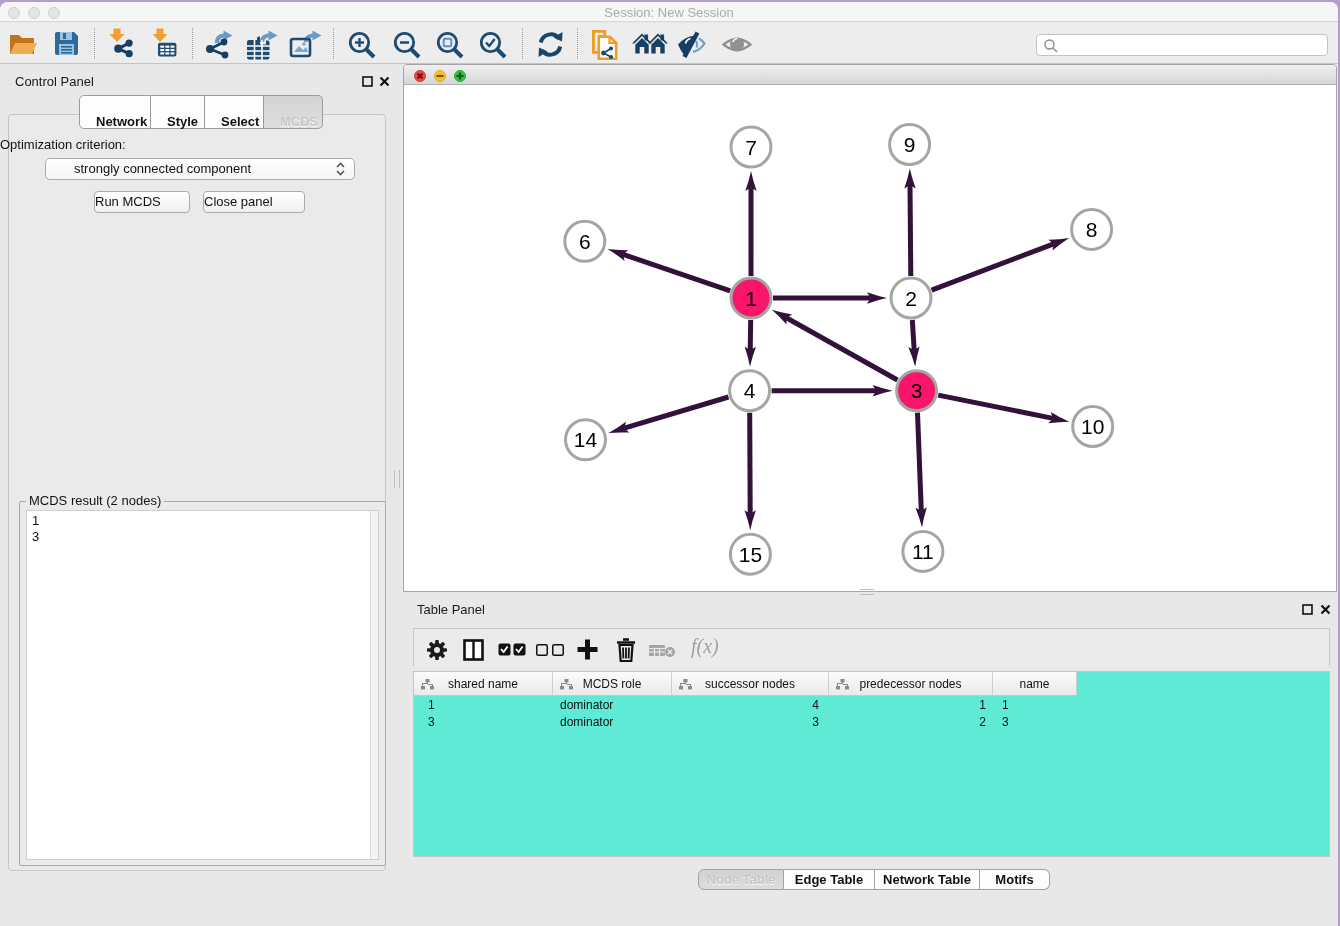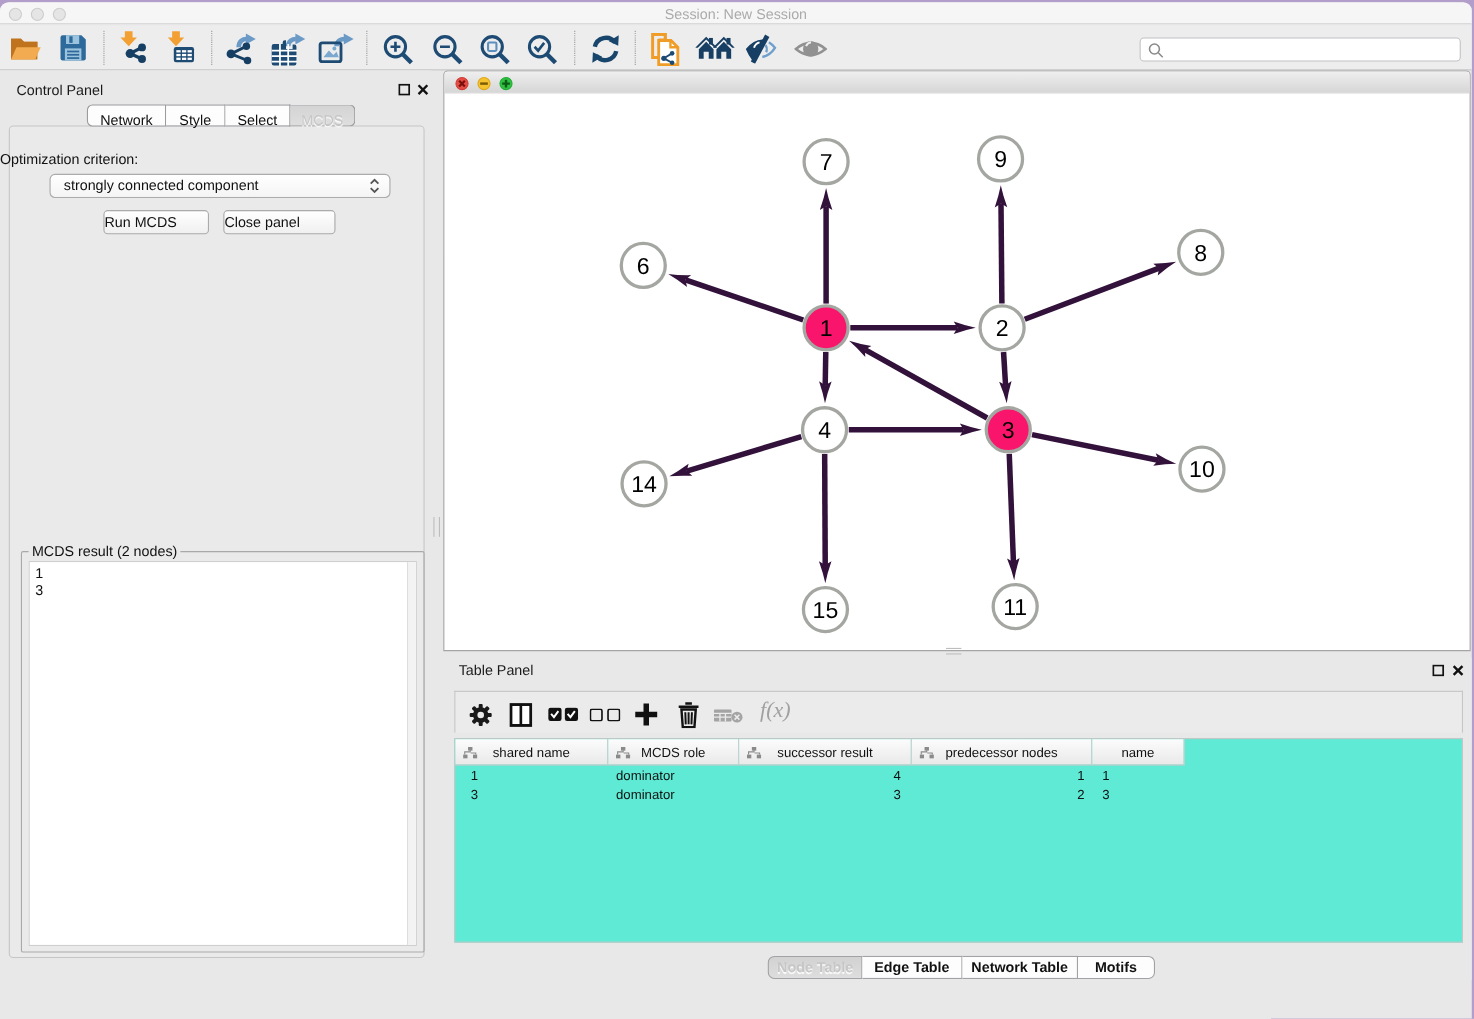--- a/index.html
+++ b/index.html
@@ -9,26 +9,26 @@
 #toolbar{position:absolute;top:21px;left:0;right:0;height:41px;background:#ededed;border-bottom:1px solid #c3c3c3}
 .sep{position:absolute;top:5px;height:31px;width:1px;border-left:1px dotted #9a9a9a}
 .ticon{position:absolute;top:7px}
 #search{position:absolute;left:1036px;top:11px;width:292px;height:22px;background:#fff;border:1px solid #c2c2c6;border-radius:4px}
 
 #cpanel{position:absolute;top:62px;left:0;width:392px;height:827px;background:#e8e8e8}
 #cp-title{position:absolute;left:15px;top:10px;font-size:13px;color:#1a1a1a}
 .pbtn{position:absolute;top:9px;font-size:13px;color:#111}
 #cp-frame{position:absolute;left:8px;top:50px;width:378px;height:757px;border:1px solid #c6c6c6;border-radius:4px;background:#eaeaea}
 .tabbar{position:absolute;display:flex;height:20px}
-.tab{height:20px;line-height:19px;text-align:center;font-size:13px;font-weight:400;color:#111;background:#fdfdfd;border:1px solid #9c9ca0;border-left:none;padding:4px}
+.tab{height:20px;line-height:19px;text-align:center;font-size:13px;font-weight:700;color:#111;background:#fdfdfd;border:1px solid #9c9ca0;border-left:none;padding:16px}
 .tab.first{border-left:1px solid #9c9ca0;border-radius:5px 0 0 5px}
 .tab.last{border-radius:0 5px 5px 0}
 .tab.sel{background:linear-gradient(#d4d4d4,#dedede);color:#c6c6c6;text-shadow:0 1px 1px #ffffff}
 #opt-label{position:absolute;left:0;width:392px;top:73px;text-align:left;font-size:13px;color:#111}
-#opt-select{position:absolute;left:45px;top:94px;width:310px;height:22px;background:linear-gradient(#ffffff,#f4f4f4);border:1px solid #ababab;border-radius:5px;font-size:13px;line-height:20px;padding-left:12px;color:#111}
+#opt-select{position:absolute;left:45px;top:94px;width:310px;height:22px;background:linear-gradient(#ffffff,#f4f4f4);border:1px solid #ababab;border-radius:5px;font-size:13px;line-height:20px;padding-left:28px;color:#111}
 .btn{position:absolute;top:127px;height:22px;background:linear-gradient(#ffffff,#f0f0f0);border:1px solid #ababab;border-radius:4px;font-size:13px;line-height:20px;text-align:left;color:#111}
 #fieldset{position:absolute;left:19px;top:437px;width:367px;height:365px}
 #fs-legend{position:absolute;left:7px;top:-8px;background:#eaeaea;padding:0 3px;font-size:13px;color:#111}
 #fs-border{position:absolute;inset:0;border:1px solid #a9a9a9;border-radius:2px}
 #fs-white{position:absolute;left:7px;top:9px;right:7px;bottom:6px;background:#fff;border:1px solid #cfcfcf;font-size:13px;padding:2px 0 0 5px;line-height:16px;color:#111}
 #fs-scroll{position:absolute;right:8px;top:10px;bottom:7px;width:8px;background:#f3f3f3;border-left:1px solid #ddd}
 
 #netwin{position:absolute;left:403px;top:62px;width:934px;height:528px;background:#fff;border:1px solid #a5a5a5;border-radius:4px 4px 0 0}
 #nw-title{position:absolute;top:0;left:0;right:0;height:20px;background:linear-gradient(#efefef,#d6d6d6);border-bottom:1px solid #b0b0b0;border-radius:4px 4px 0 0}
 #nw-text{position:absolute;top:4px;left:0;right:0;text-align:center;font-size:12px;font-weight:700;color:#333}
@@ -400,21 +400,21 @@
             <line x1="10.5" y1="4.5" x2="10.5" y2="12"></line>
           </g>
         <circle cx="21" cy="8" r="5" fill="#a4a4a4"></circle>
           <path d="M18.8 5.8 l4.4 4.4 M23.2 5.8 l-4.4 4.4" stroke="#ebebeb" stroke-width="1.4"></path>
       </svg>
       <div style="position:absolute;left:277px;top:6px;font-family:'Liberation Serif',serif;font-style:italic;font-size:20px;color:#a0a0a0">f(x)</div>
     </div>
     <div id="tp-table">
       <div class="hdr" style="left:0;width:139px">shared name</div>
       <div class="hdr" style="left:139px;width:119px">MCDS role</div>
-      <div class="hdr" style="left:258px;width:157px">successor result</div>
+      <div class="hdr" style="left:258px;width:157px">successor nodes</div>
       <div class="hdr" style="left:415px;width:164px">predecessor nodes</div>
       <div class="hdr" style="left:579px;width:84px">name</div>
       <svg class="treeic" style="left:7px" width="13" height="11" viewBox="0 0 13 11">
           <g fill="#8a8a8a">
             <rect x="4.5" y="0" width="4" height="3.4"></rect>
             <rect x="0" y="7" width="4" height="3.4"></rect>
             <rect x="9" y="7" width="4" height="3.4"></rect>
             <path d="M6 3 h1 v2 h-5 v2 h-1 v-3 h5 z M7 5 h5 v2 h-1 v-1 h-4 z"></path>
           </g>
         </svg>

